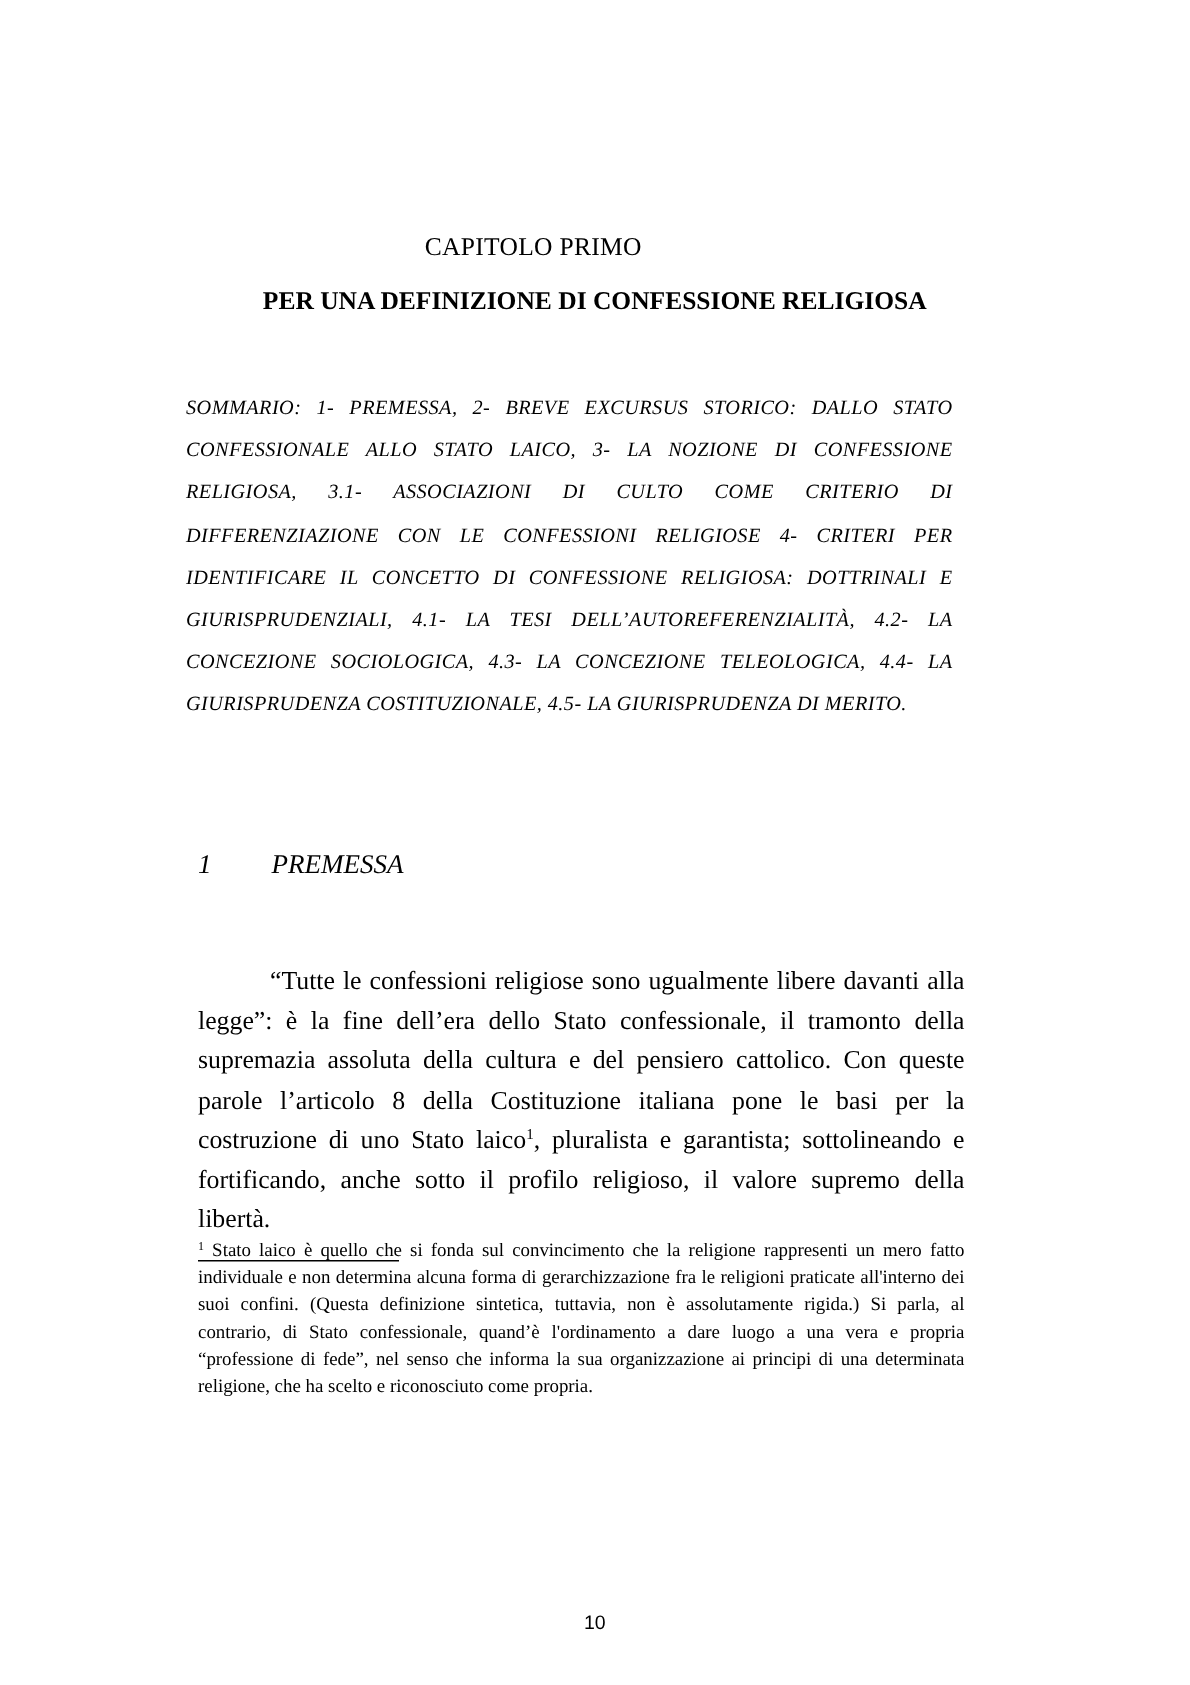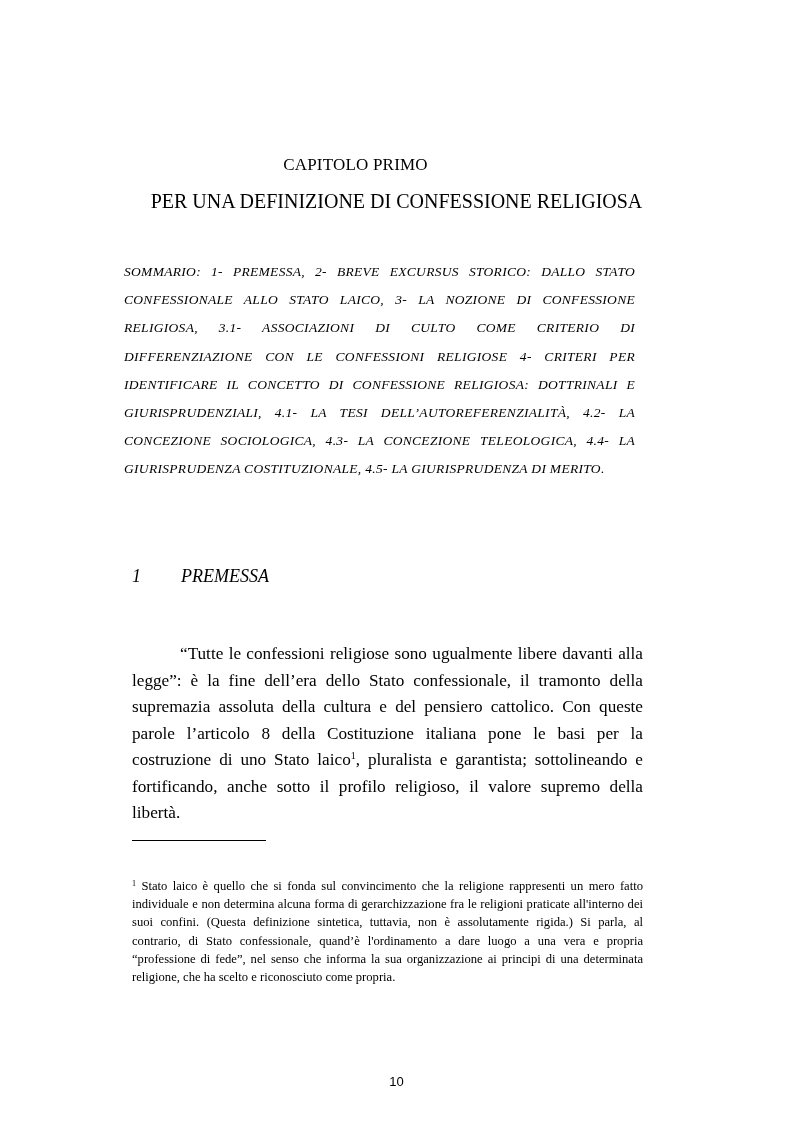--- a/index.html
+++ b/index.html
@@ -24,23 +24,23 @@
       font-size: 17px;
       line-height: 20px;
       letter-spacing: 0.2px;
     }
     .chapter-title {
       position: absolute;
       left: 0;
       width: 793px;
       top: 190px;
       text-align: center;
-      font-size: 20px;
+      font-size: 17px;
       line-height: 22px;
-      font-weight: normal;
+      font-weight: bold;
     }
     .summary {
       position: absolute;
       left: 124px;
       width: 511px;
       top: 258px;
       font-style: italic;
       font-size: 13.5px;
       line-height: 28.2px;
       text-align: justify;
@@ -81,21 +81,21 @@
       left: 132px;
       top: 840px;
       width: 134px;
       height: 0;
       border-top: 1px solid #000;
     }
     .footnote {
       position: absolute;
       left: 132px;
       width: 511px;
-      top: 877px;
+      top: 824px;
       font-size: 12.6px;
       line-height: 18.2px;
       text-align: justify;
       text-align-last: left;
       margin: 0;
     }
     .footnote sup {
       font-size: 8px;
       vertical-align: 4px;
       line-height: 0;

